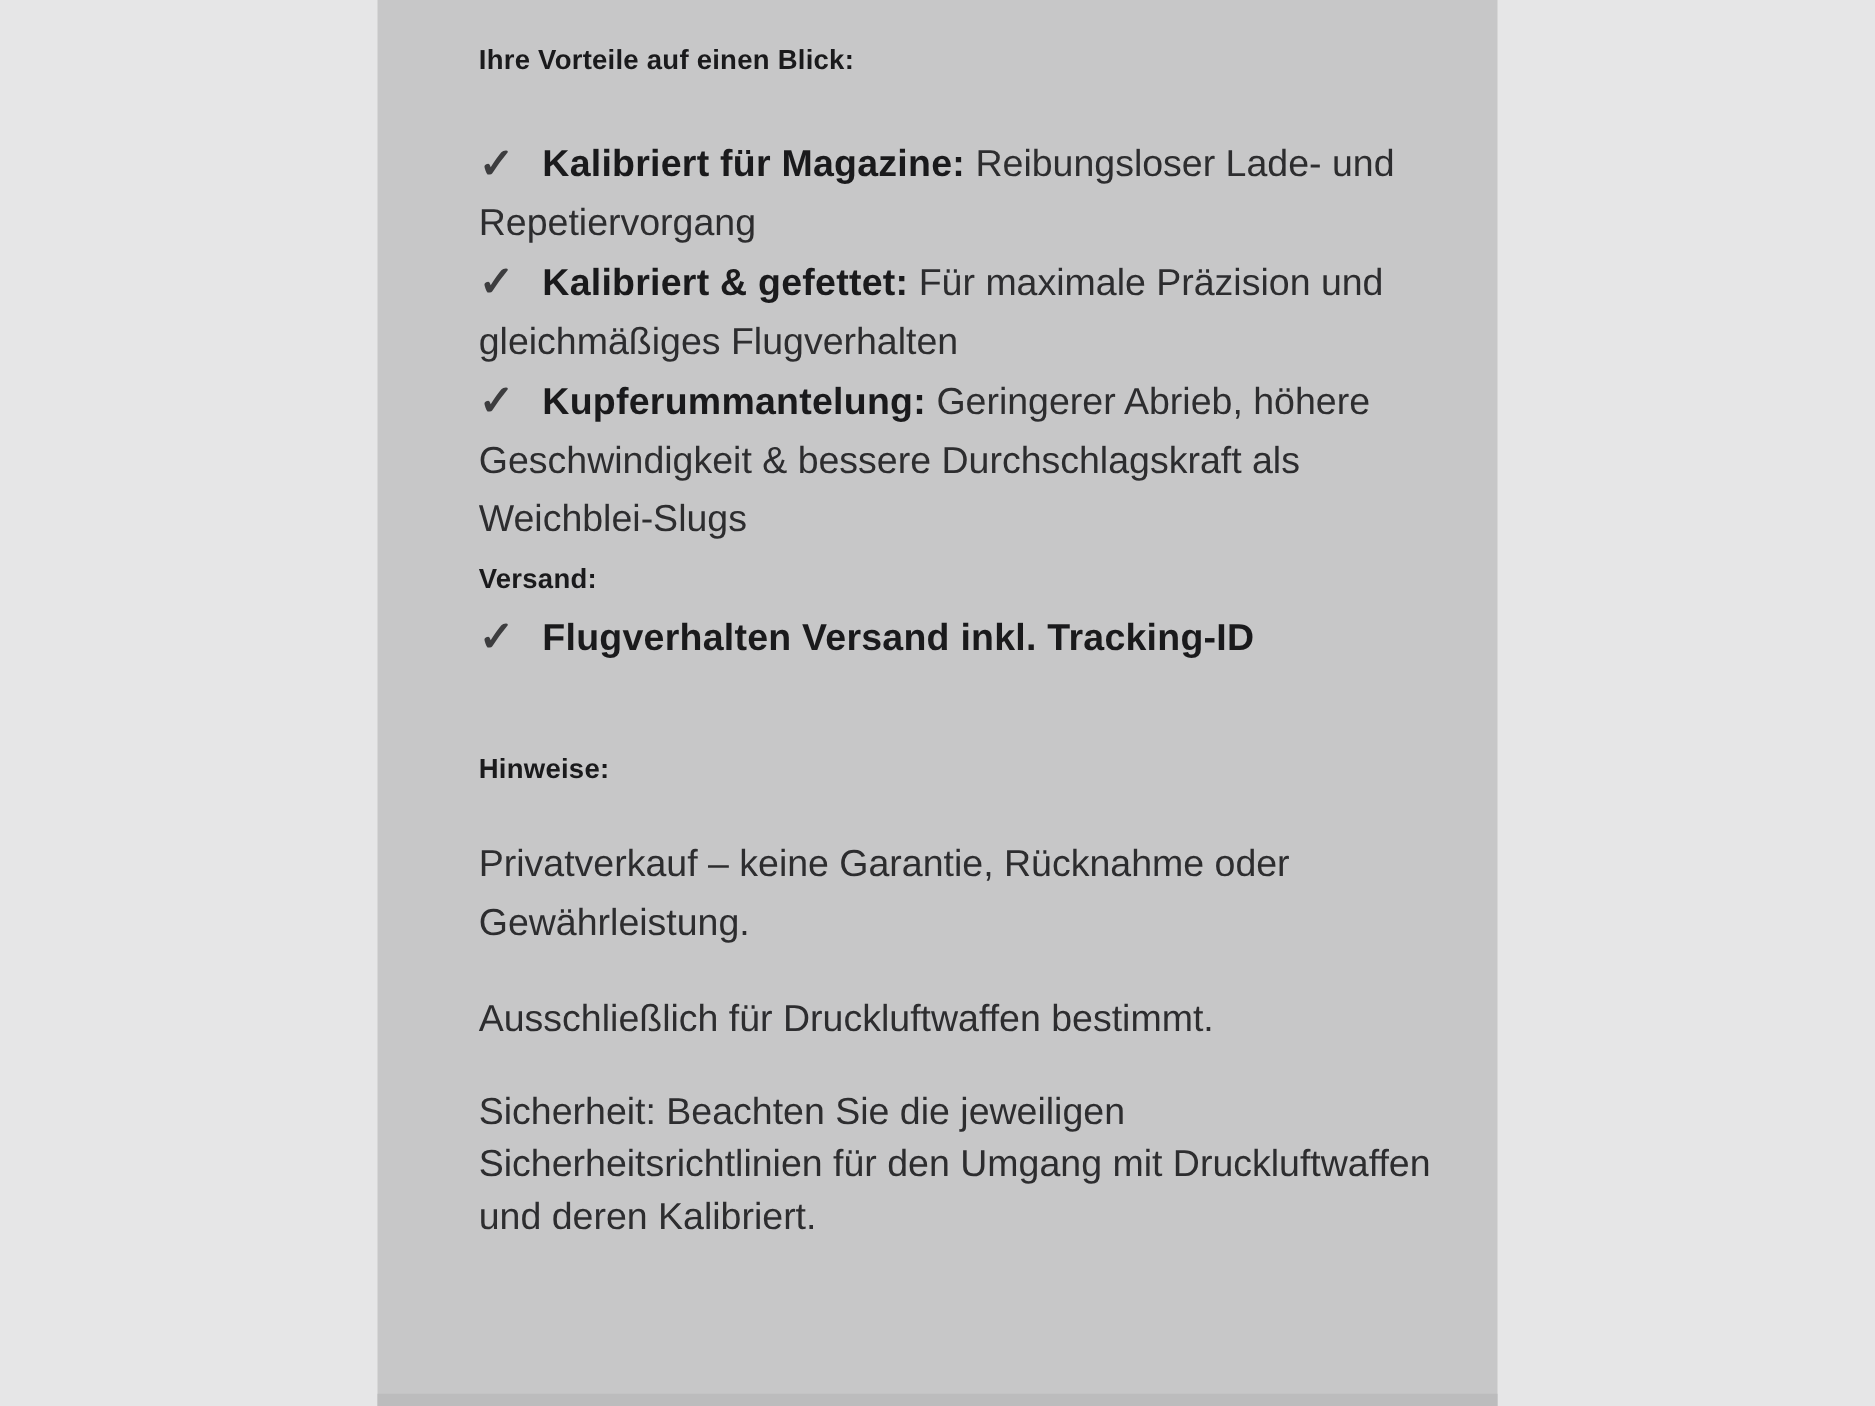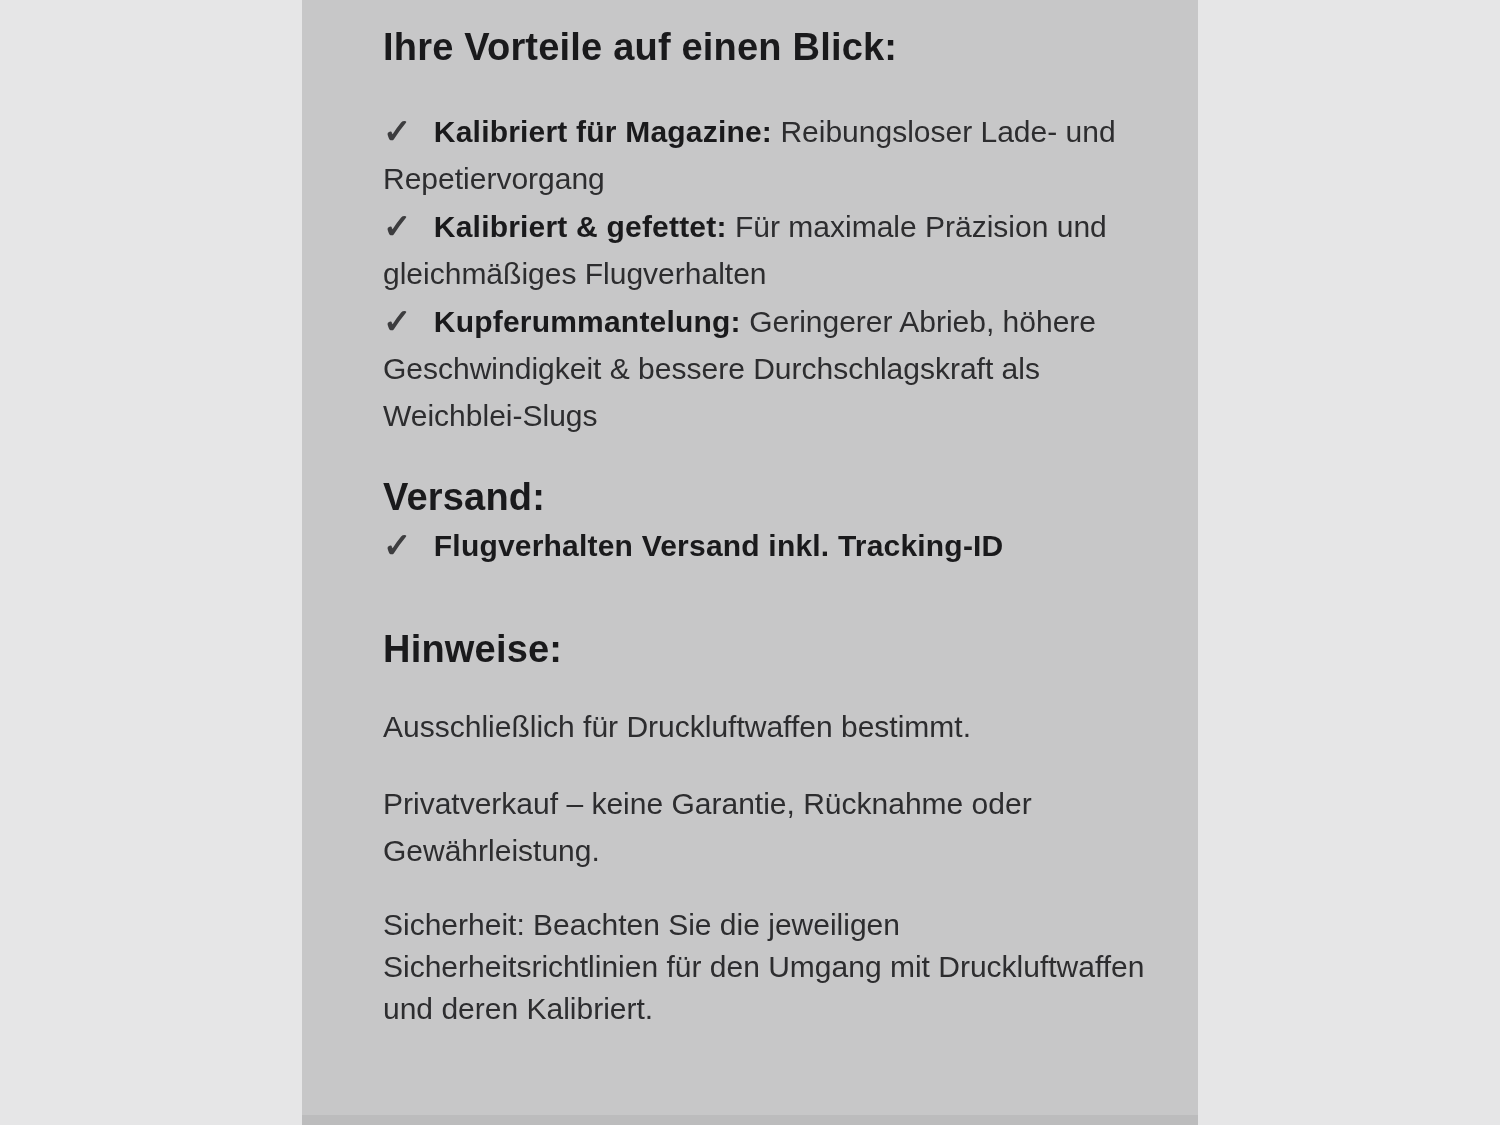--- a/index.html
+++ b/index.html
@@ -23,41 +23,41 @@
     position: absolute;
     left: 81px;
     top: 24px;
     width: 782px;
     font-size: 30px;
     line-height: 47px;
     color: #2d2d2f;
   }
   .head {
     margin: 0;
-    font-size: 38px;
+    font-size: 22px;
     font-weight: 700;
     line-height: 47px;
     color: #1a1a1c;
     letter-spacing: 0.2px;
   }
   .benefits-head { margin-bottom: 36px; }
   .check-item { margin: 0; }
   .check {
     display: inline-block;
     font-weight: 700;
     font-size: 34px;
     color: #3d3d3f;
     margin-right: 14px;
     transform: translateY(1px);
   }
   .check-item strong, .para strong {
     color: #1a1a1c;
     letter-spacing: 0.2px;
   }
-  .shipping-section { margin-top: 35px; }
+  .shipping-section { }
   .notes-section { margin-top: 57px; }
   .notes-head { margin-bottom: 30px; }
   .para { margin: 0 0 30px 0; }
   .para.tight { line-height: 42px; margin-bottom: 0; }
   .bottom-strip {
     position: absolute;
     left: 0;
     bottom: 0;
     width: 100%;
     height: 10px;
@@ -95,20 +95,20 @@
     <section class="shipping-section">
       <h2 class="head">Versand:</h2>
       <div class="check-item">
         <span class="check">✓</span>
         <strong>Flugverhalten Versand inkl. Tracking-ID</strong>
       </div>
     </section>
 
     <section class="notes-section">
       <h2 class="head notes-head">Hinweise:</h2>
+      <p class="para">Privatverkauf – keine Garantie, Rücknahme oder Gewährleistung.</p>
       <p class="para">Ausschließlich für Druckluftwaffen bestimmt.</p>
-      <p class="para">Privatverkauf – keine Garantie, Rücknahme oder Gewährleistung.</p>
       <p class="para tight">Sicherheit: Beachten Sie die jeweiligen Sicherheitsrichtlinien für den Umgang mit Druckluftwaffen und deren Kalibriert.</p>
     </section>
 
   </div>
   <div class="bottom-strip"></div>
 </div>
 
 </body></html>

